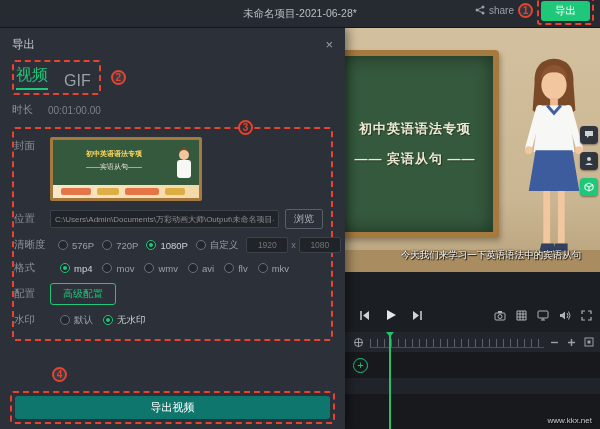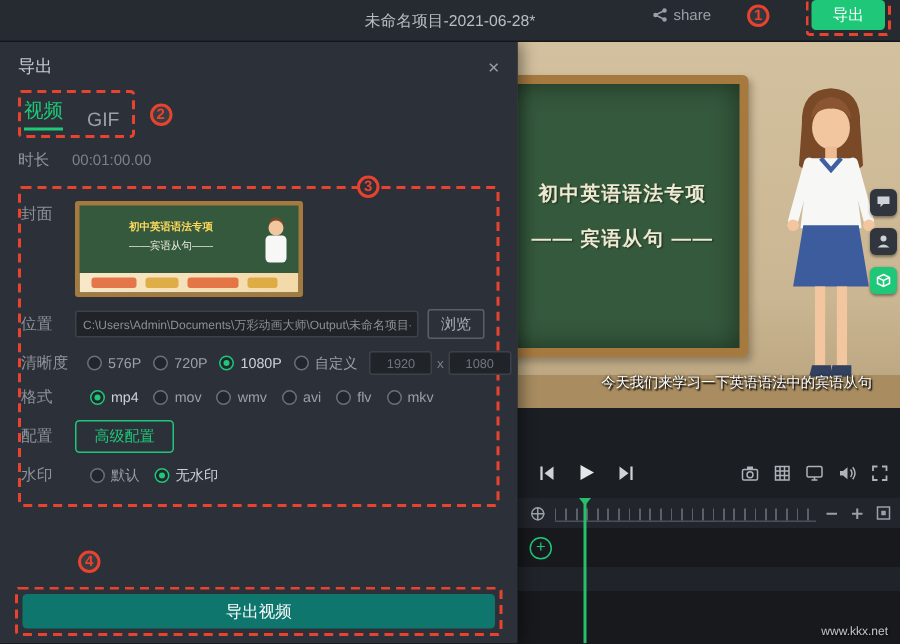--- a/index.html
+++ b/index.html
@@ -4,21 +4,21 @@
 <style>
   * { box-sizing: border-box; margin: 0; padding: 0; }
   html,body { width:600px; height:429px; background:#111; }
   body { font-family:"Liberation Sans","DejaVu Sans",sans-serif; }
   .app { position:relative; width:600px; height:429px; background:#1d2127; overflow:hidden; }
 
   
   .topbar { position:absolute; top:0; left:0; right:0; height:28px; background:#262a31;
             border-bottom:1px solid #14161a; display:flex; align-items:center; z-index:40; }
   .topbar-title { position:absolute; left:0; right:0; text-align:center; font-size:10.5px; color:#b9bec5; }
-  .topbar-right { position:absolute; right:6px; top:0; height:20px; display:flex; align-items:center; gap:24px; }
+  .topbar-right { position:absolute; right:6px; top:0; height:20px; display:flex; align-items:center; gap:4px; }
   .share { display:flex; align-items:center; gap:4px; color:#9aa0a8; font-size:10px; cursor:pointer; }
   .ann { width:15px; height:15px; border:2px solid #e8432e; border-radius:50%; color:#e8432e;
          font-size:10px; font-weight:bold; display:flex; align-items:center; justify-content:center; flex:none; background:rgba(255,255,255,.06); }
   .dash-red { border:2px dashed #e8432e; border-radius:3px; padding:2px; }
   .btn-green { background:#1ec878; color:#fff; font-size:10.5px; border:none; border-radius:3px;
                padding:3px 14px; cursor:pointer; }
 
   
   .preview { position:absolute; left:345px; top:28px; right:0; bottom:0; background:#1b1e23; }
   .scene { position:relative; height:244px; overflow:hidden;
@@ -57,21 +57,21 @@
   .wm-small { font-size:8px; color:rgba(255,255,255,.75); text-shadow:1px 1px 1px rgba(0,0,0,.6); }
 
   
   .dialog { position:absolute; left:0; top:28px; width:345px; bottom:0; background:#2c3038;
             box-shadow:3px 0 10px rgba(0,0,0,.45); z-index:30; padding:0 12px; }
   .dlg-header { height:26px; display:flex; align-items:center; justify-content:space-between; padding-top:6px; }
   .dlg-title { font-size:11.5px; color:#c6cbd2; }
   .dlg-close { color:#9aa0a8; font-size:13px; cursor:pointer; line-height:1; }
   .tabs-row { display:flex; align-items:center; margin-top:6px; }
   .tabs-box { display:inline-flex; align-items:flex-end; gap:16px; padding:3px 8px 1px 2px; }
-  .tab { font-size:13px; color:#9aa0a8; cursor:pointer; padding-bottom:2px; }
+  .tab { font-size:16px; color:#9aa0a8; cursor:pointer; padding-bottom:2px; }
   .tab.active { color:#1ec878; }
   .tab.active::after { content:""; display:block; height:2px; background:#1ec878; margin-top:2px; }
   .frow { display:flex; align-items:center; margin:8px 0; }
   .flabel { width:36px; flex:none; font-size:10.5px; color:#8d939b; }
   .fvalue { font-size:10px; color:#7c828b; }
   .bigbox { position:relative; margin-top:10px; border:2px dashed #e8432e; border-radius:3px; padding:6px 8px 4px 0; }
   .bigbox .ann { position:absolute; top:-9px; right:78px; background:#2c3038; }
   .thumb { width:152px; height:64px; border:3px solid #a6793f; border-radius:2px; background:#35593d;
            position:relative; overflow:hidden; flex:none; }
   .thumb-l1 { position:absolute; top:9px; left:6px; right:30px; text-align:center; color:#ffd95e; font-size:7px; font-weight:bold; white-space:nowrap; }

